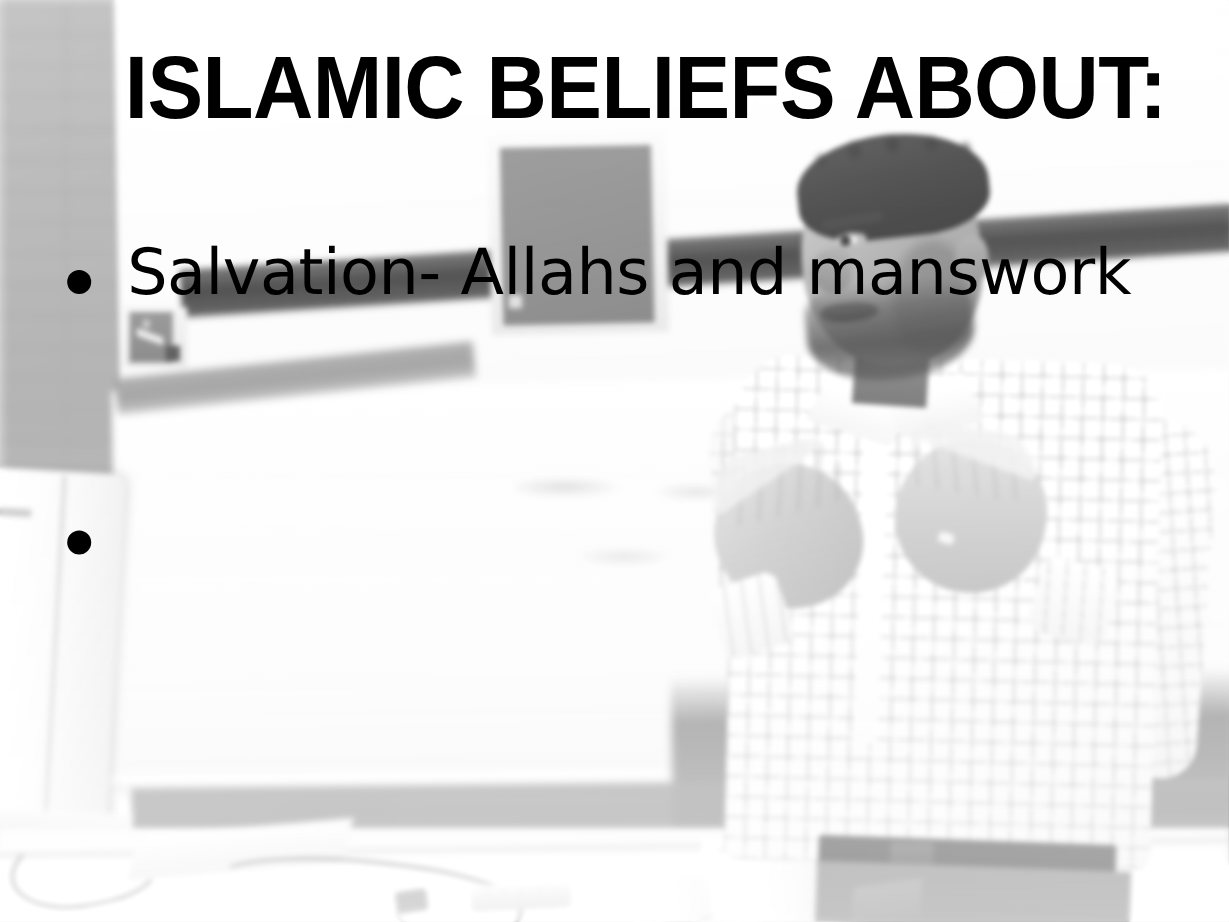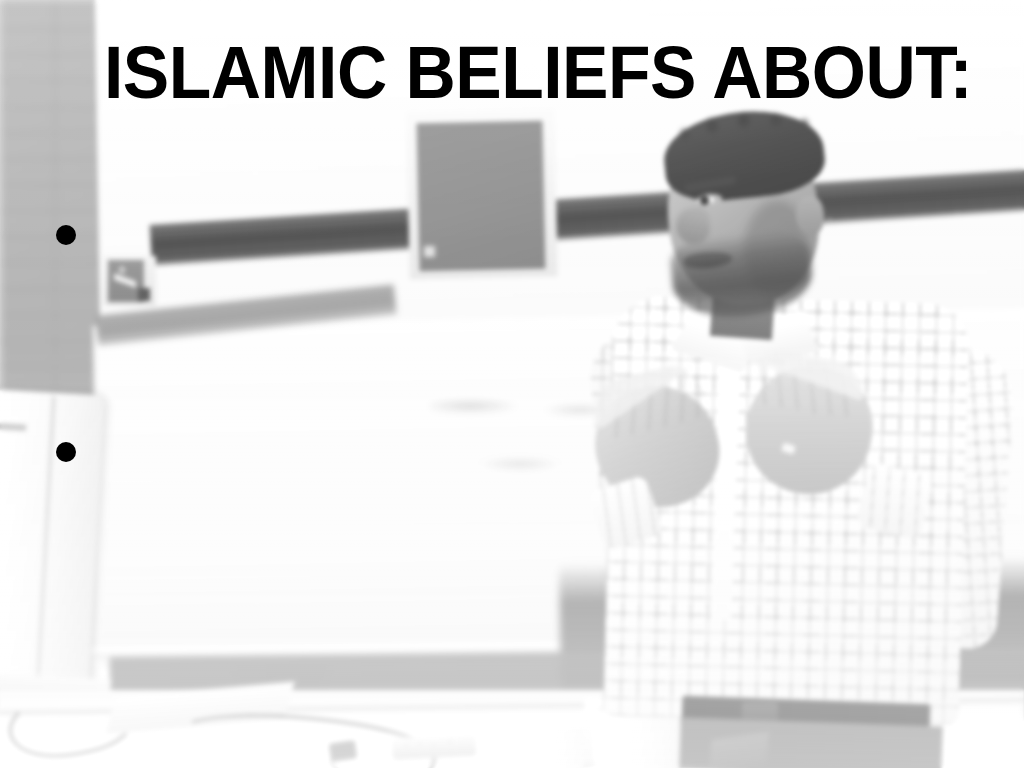--- a/index.html
+++ b/index.html
@@ -816,20 +816,21 @@
     <div class="photo-blur"></div>
     <div class="photo-wash"></div>
   </div>
 
   <div class="text-layer">
 
     <div class="slide-title">ISLAMIC BELIEFS ABOUT:</div>
 
     <div class="bullet-row row-1">
       <span class="bullet-dot"></span>
+      <span class="bullet-text">Salvation- Allahs and manswork</span>
     </div>
 
     <div class="bullet-row row-2">
       <span class="bullet-dot"></span>
     </div>
 
   </div>
 </div>
 
 </body></html>

